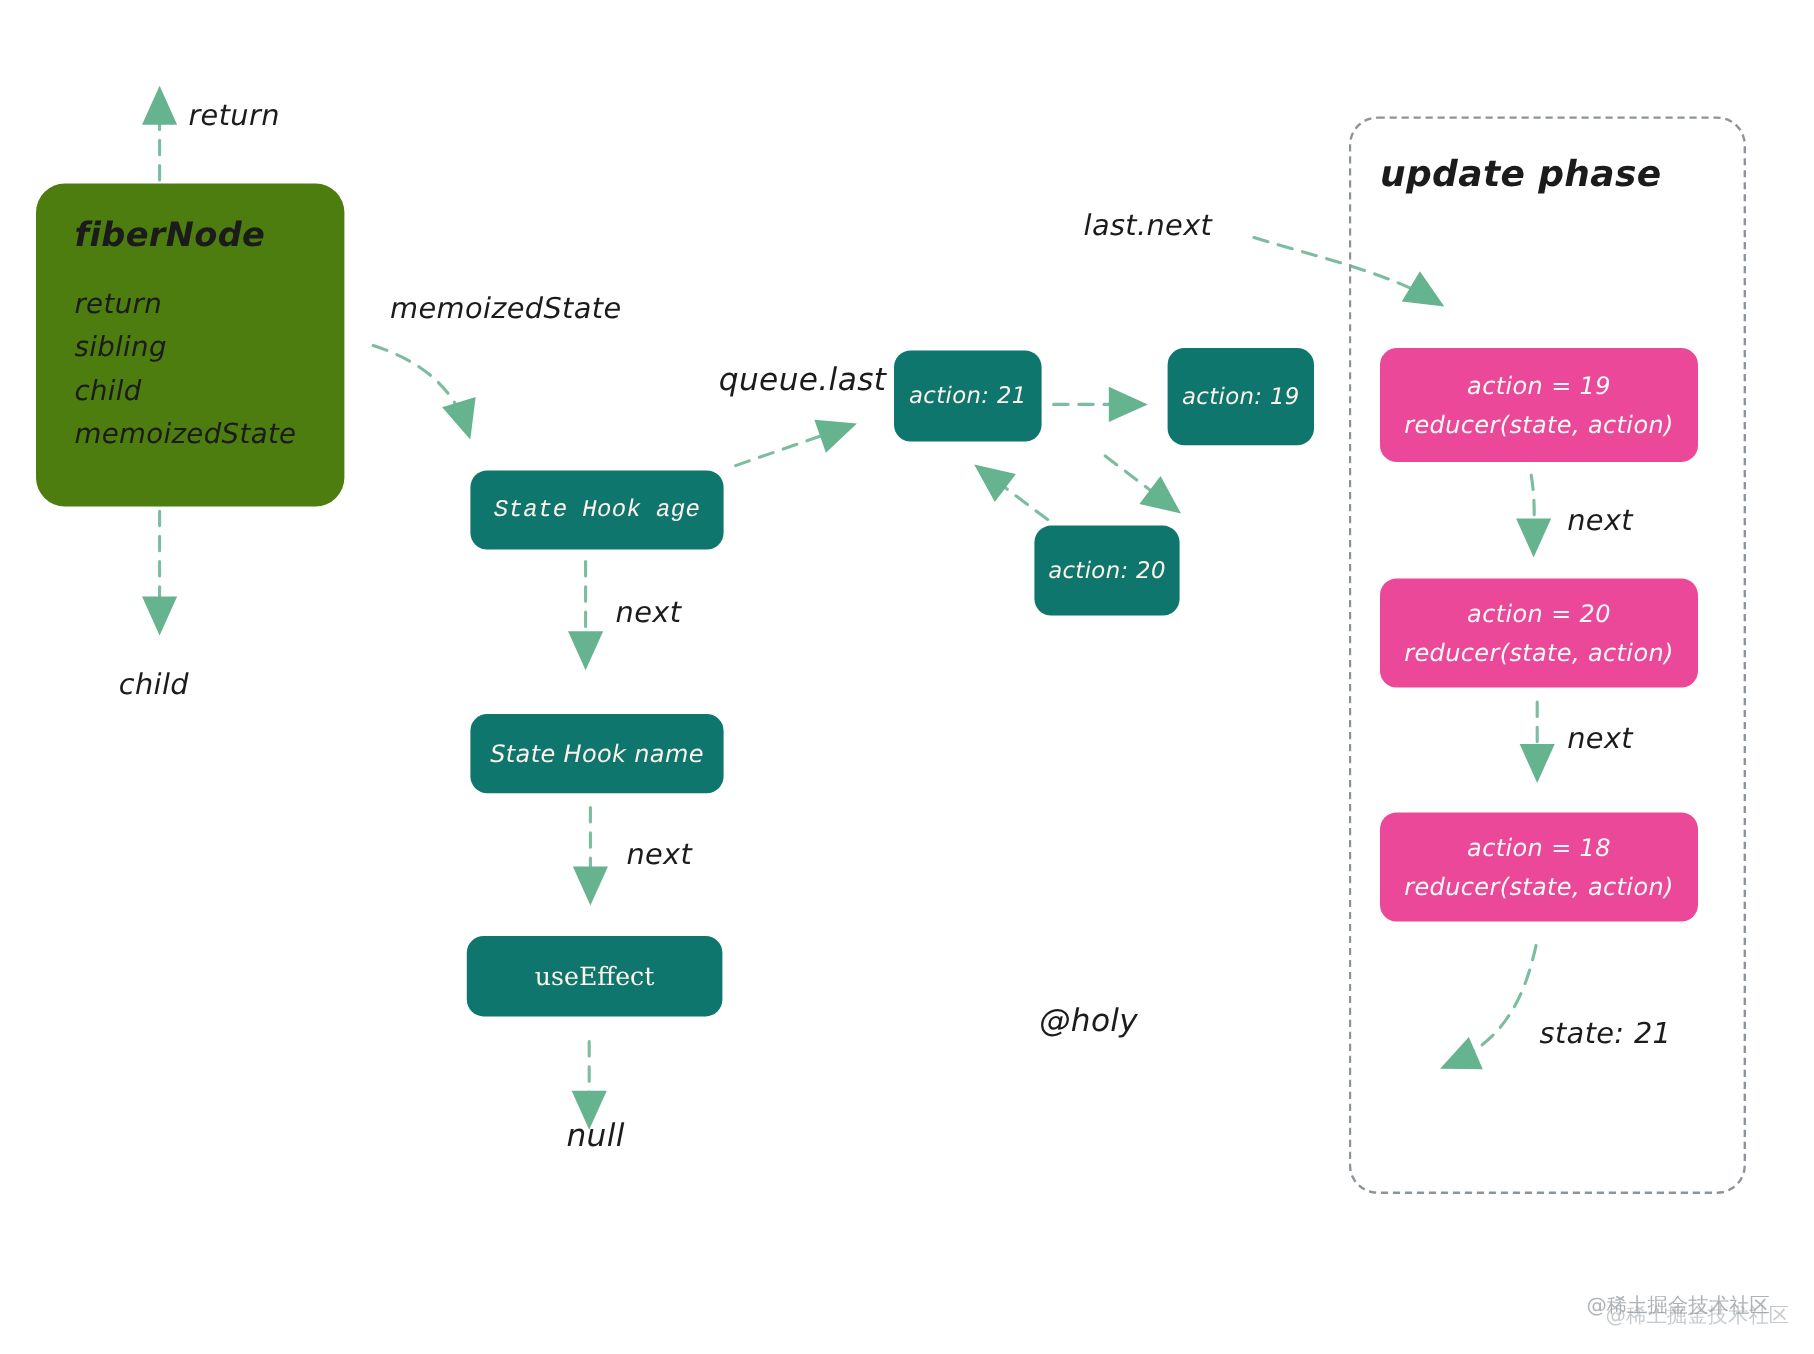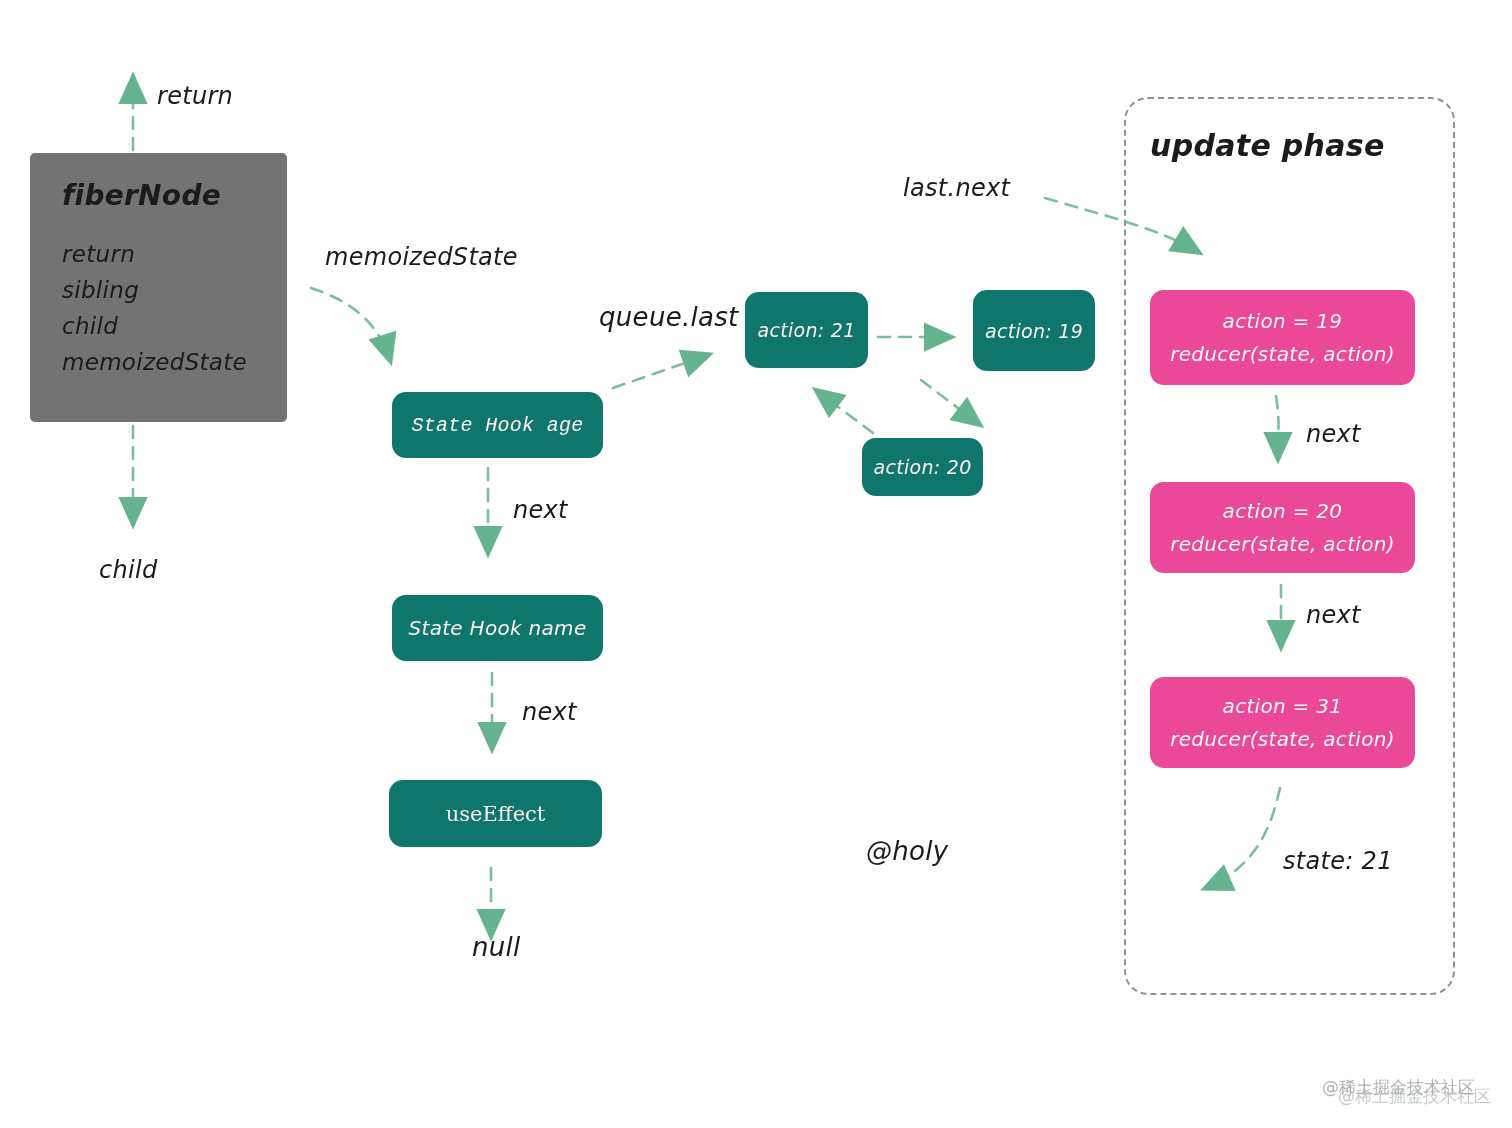--- a/index.html
+++ b/index.html
@@ -10,21 +10,21 @@
   .abs{position:absolute;}
   .hand{font-style:italic;font-weight:500;letter-spacing:.3px;}
   .lbl{font-size:24px;white-space:nowrap;}
   .node{
     border-radius:14px;display:flex;align-items:center;justify-content:center;
     text-align:center;box-sizing:border-box;
   }
   .orange{background:#0f766e;color:#fdf2ea;font-size:20px;}
   .green{background:#ec4899;color:#f2faf4;font-size:20px;flex-direction:column;line-height:1.65;}
   .mint{
-    background:#737373;color:#1b1b1b;border-radius:5px;
+    background:#4d7c0f;color:#1b1b1b;border-radius:24px;
     display:block;box-sizing:border-box;padding:26px 0 0 32px;text-align:left;
   }
   .mint .title{font-size:28px;font-weight:700;margin-bottom:24px;}
   .mint .field{font-size:23px;line-height:36px;}
   .serif{font-family:"DejaVu Serif",serif;font-style:normal;font-size:21px;}
   .phase-frame{
     border:2.5px dashed #8c949b;border-radius:24px;box-sizing:border-box;background:transparent;
   }
   .phase-title{font-size:30px;font-weight:700;}
   .wm{font-size:17px;color:#9aa0a4;white-space:nowrap;opacity:.8;}
@@ -79,29 +79,29 @@
 <div class="abs hand lbl" style="left:1306px;top:420px;">next</div>
 <div class="abs hand lbl" style="left:1306px;top:601px;">next</div>
 <div class="abs hand lbl" style="left:1283px;top:847px;">state: 21</div>
 
 <div class="abs node orange hand" style="left:392px;top:392px;width:211px;height:66px;font-family:Liberation Mono, monospace;">State Hook age</div>
 <div class="abs node orange hand" style="left:392px;top:595px;width:211px;height:66px;">State Hook name</div>
 <div class="abs node orange serif" style="left:389px;top:780px;width:213px;height:67px;">useEffect</div>
 
 <div class="abs node orange hand" style="left:745px;top:292px;width:123px;height:76px;font-size:19px;">action: 21</div>
 <div class="abs node orange hand" style="left:973px;top:290px;width:122px;height:81px;font-size:19px;">action: 19</div>
-<div class="abs node orange hand" style="left:862px;top:438px;width:121px;height:58px;font-size:19px;font-style:italic;">action: 20</div>
+<div class="abs node orange hand" style="left:862px;top:438px;width:121px;height:75px;font-size:19px;font-style:italic;">action: 20</div>
 
 <div class="abs node green hand" style="left:1150px;top:290px;width:265px;height:95px;">
   <span>action = 19</span>
   <span>reducer(state, action)</span>
 </div>
 <div class="abs node green hand" style="left:1150px;top:482px;width:265px;height:91px;">
   <span>action = 20</span>
   <span>reducer(state, action)</span>
 </div>
 <div class="abs node green hand" style="left:1150px;top:677px;width:265px;height:91px;">
-  <span>action = 31</span>
+  <span>action = 18</span>
   <span>reducer(state, action)</span>
 </div>
 
 <div class="abs wm" style="left:1322px;top:1076px;">@稀土掘金技术社区</div>
 <div class="abs wm" style="left:1338px;top:1085px;opacity:.55;">@稀土掘金技术社区</div>
 
 </body></html>

